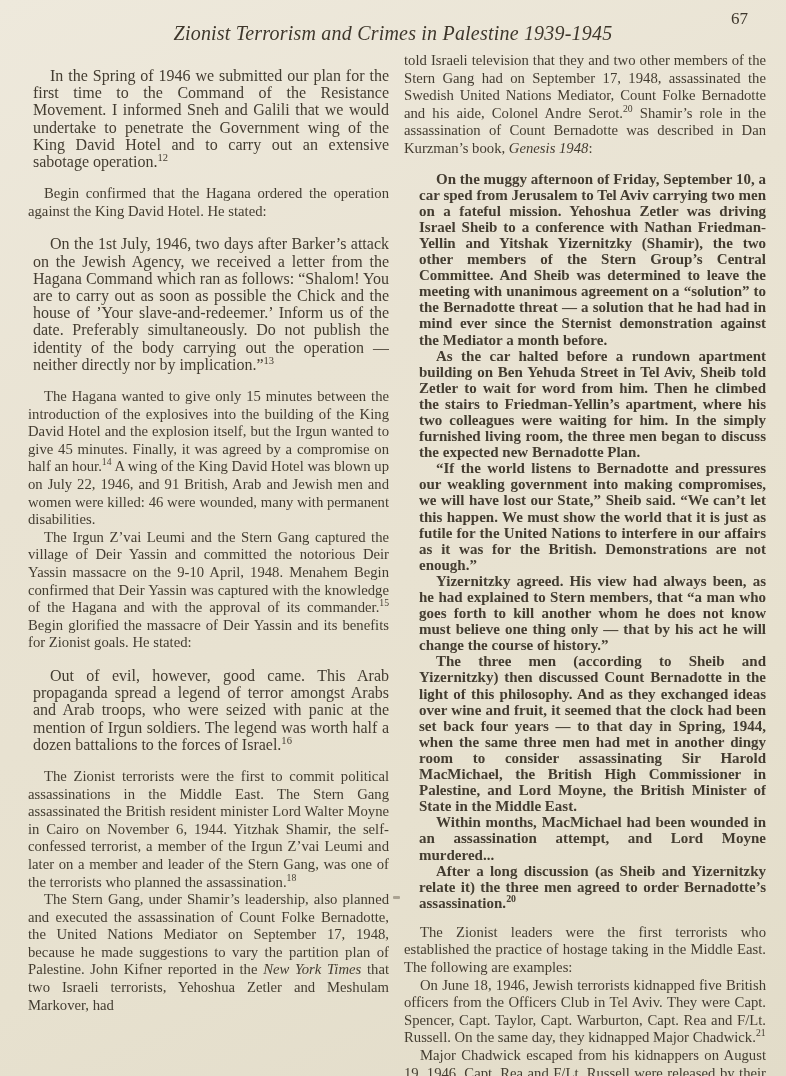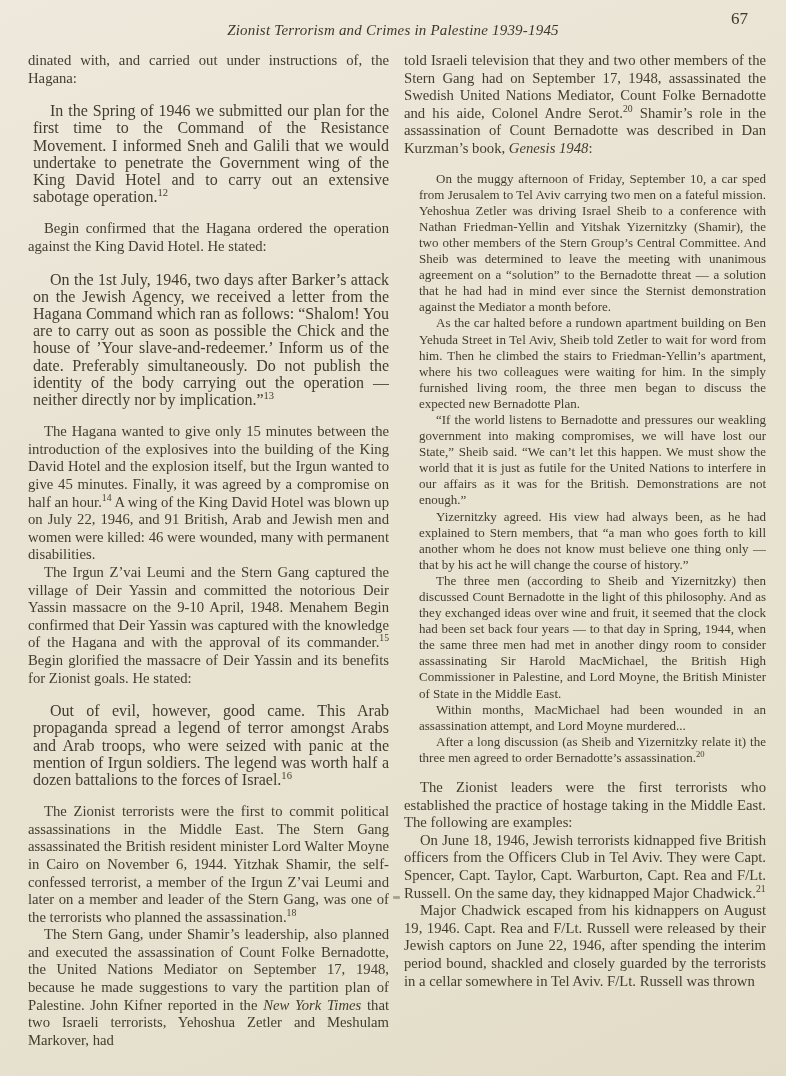--- a/index.html
+++ b/index.html
@@ -15,21 +15,21 @@
     background: linear-gradient(155deg, #eee9dc 0%, #e9e3d3 35%, #e7e1cf 70%, #e2dcc9 100%);
     color: #453e32;
   }
   .running-head {
     position: absolute; top: 0; left: 0; right: 0; height: 46px;
   }
   .head-title {
     position: absolute; top: 22px; left: 0; right: 0;
     text-align: center;
     font-style: italic;
-    font-size: 15px;
+    font-size: 20px;
     letter-spacing: 0.2px;
     color: #3e372c;
   }
   .page-num {
     position: absolute; top: 9px; right: 38px;
     font-size: 17px;
     color: #3e372c;
   }
   .col {
     position: absolute; top: 52px; bottom: 0;
@@ -47,22 +47,23 @@
   .para.flush p { text-indent: 0; }
 
   .quote {
     margin: 15px 0 15px 5px;
     font-size: 16px;
     line-height: 17.2px;
   }
   .quote p { text-indent: 17px; }
   .col-right .quote {
     margin: 13px 0 13px 15px;
-    font-size: 13px;
+    font-size: 15px;
     line-height: 16.1px;
+    font-weight: bold;
   }
   .heading {
     text-align: center;
     font-weight: 700;
     font-size: 15.5px;
     letter-spacing: 0.4px;
     margin: 25px 0 22px 0;
     color: #3a332a;
   }
   sup {
@@ -81,23 +82,20 @@
 </style>
 </head>
 <body>
 
 <div class="page">
   <div class="running-head">
     <span class="head-title">Zionist Terrorism and Crimes in Palestine 1939-1945</span>
     <span class="page-num">67</span>
   </div>
   <div class="col col-left">
-      <div class="para flush">
-        <p><span>dinated with, and carried out under instructions of, the Hagana:</span></p>
-      </div>
       <div class="quote">
         <p><span>In the Spring of 1946 we submitted our plan for the first time to the Command of the Resistance Movement. I informed Sneh and Galili that we would undertake to penetrate the Government wing of the King David Hotel and to carry out an extensive sabotage operation.</span><sup>12</sup></p>
       </div>
       <div class="para">
         <p><span>Begin confirmed that the Hagana ordered the operation against the King David Hotel. He stated:</span></p>
       </div>
       <div class="quote">
         <p><span>On the 1st July, 1946, two days after Barker’s attack on the Jewish Agency, we received a letter from the Hagana Command which ran as follows: “Shalom! You are to carry out as soon as possible the Chick and the house of ’Your slave-and-redeemer.’ Inform us of the date. Preferably simultaneously. Do not publish the identity of the body carrying out the operation — neither directly nor by implication.”</span><sup>13</sup></p>
       </div>
       <div class="para">

